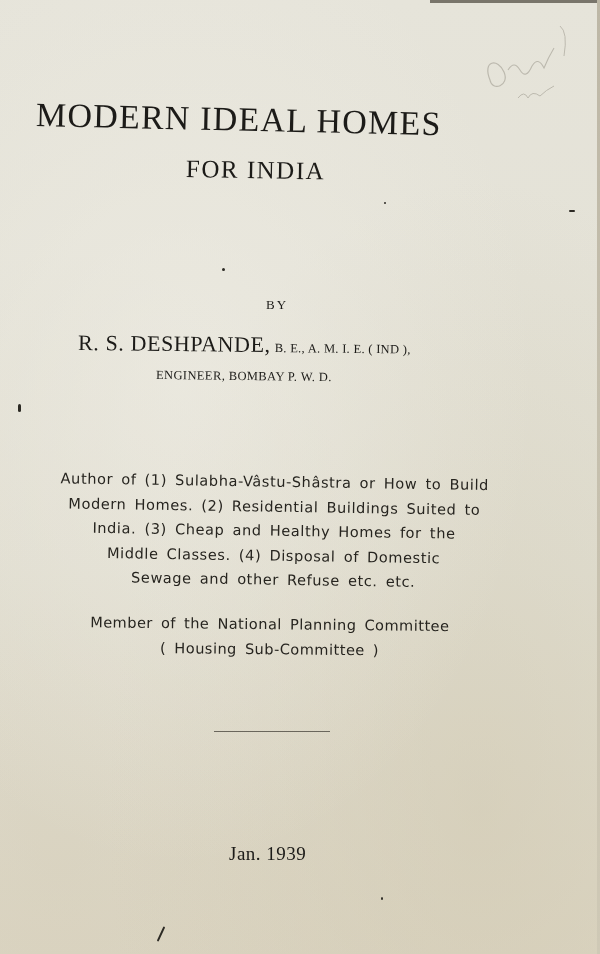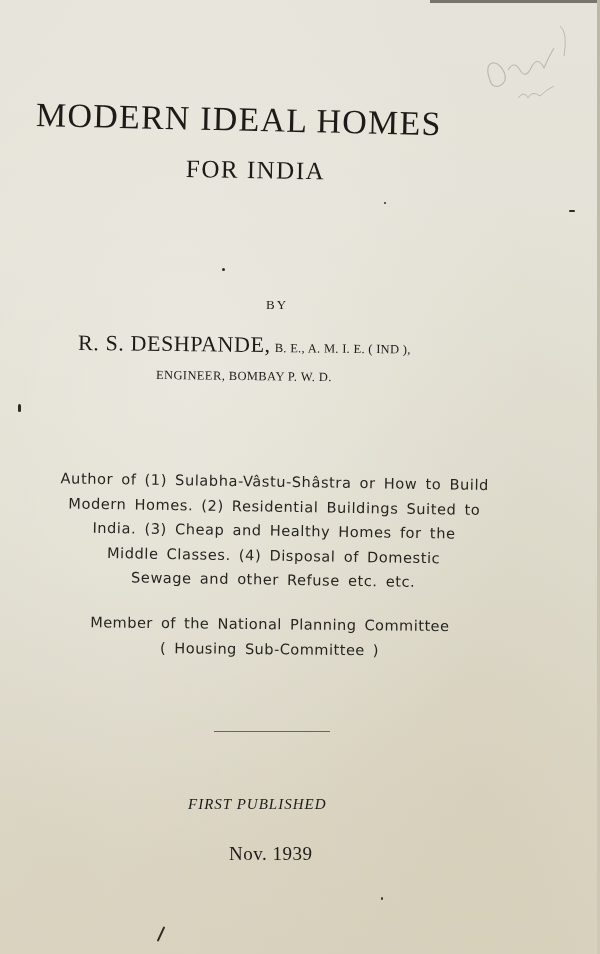--- a/index.html
+++ b/index.html
@@ -198,22 +198,21 @@
     <div class="wline">Sewage and other Refuse etc. etc.</div>
   </div>
 
   <div class="member sans">
     <div class="mline">Member of the National Planning Committee</div>
     <div class="mline">( Housing Sub-Committee )</div>
   </div>
 
   <div class="divider"></div>
 
-  <div class="line first-published">FIRST PUBLISHED</div>
-  <div class="line pub-date">Nov. 1939</div>
+  <div class="line pub-date">Jan. 1939</div>
 
   <div class="speck" style="left:222px;top:268px;width:3px;height:3px;"></div>
   <div class="speck" style="left:18px;top:404px;width:3px;height:8px;border-radius:2px;"></div>
   <div class="speck" style="left:381px;top:897px;width:2px;height:3px;"></div>
   <div class="speck" style="left:160px;top:926px;width:2px;height:16px;border-radius:1px;transform:rotate(25deg);"></div>
   <div class="speck" style="left:384px;top:202px;width:2px;height:2px;"></div>
   <div class="speck" style="left:569px;top:210px;width:6px;height:2px;border-radius:1px;"></div>
 </div>
 
 </body></html>

